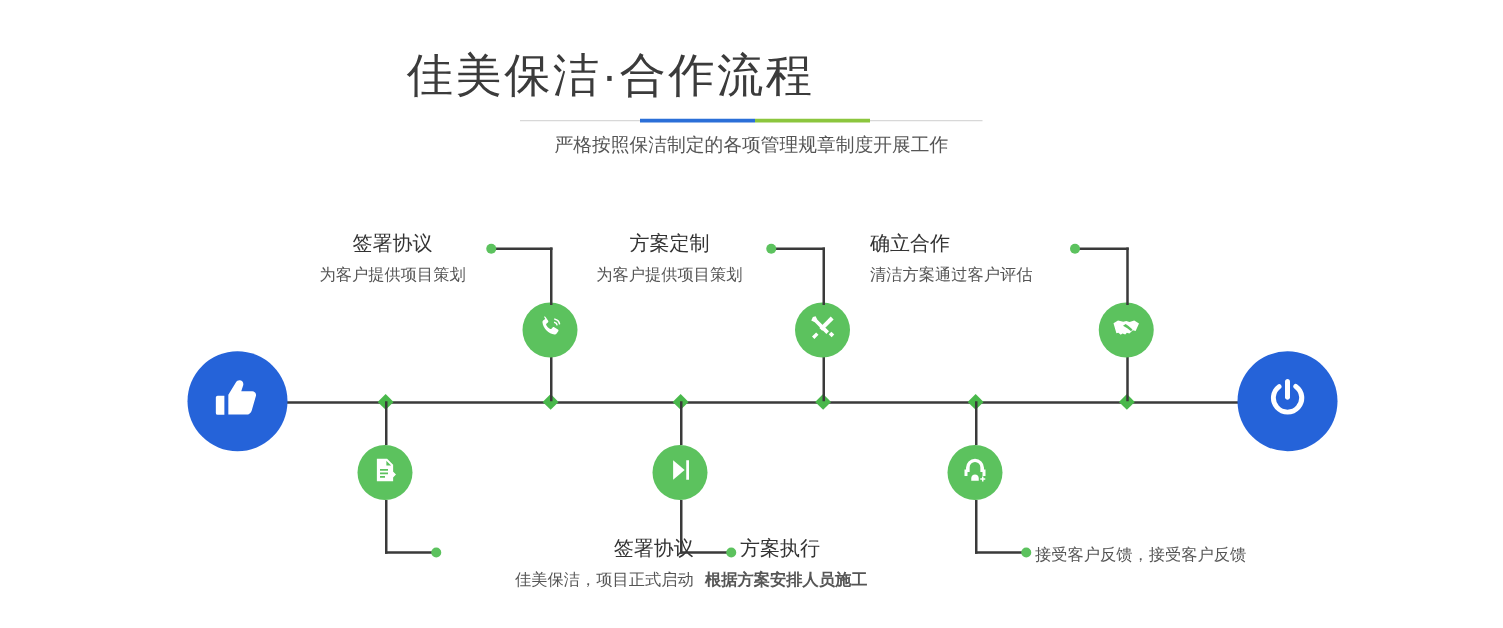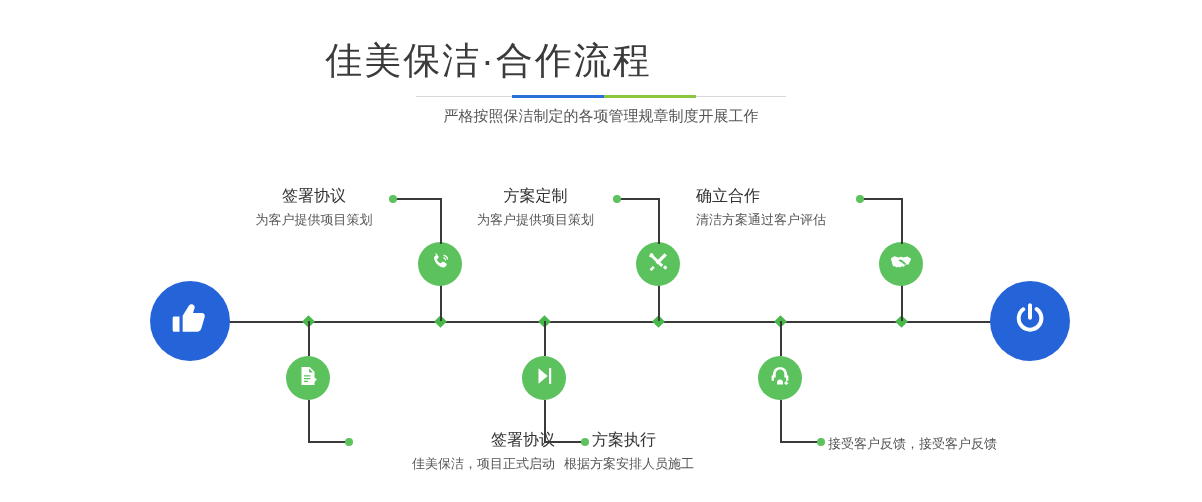--- a/index.html
+++ b/index.html
@@ -171,21 +171,21 @@
         <path d="M6.5 4.2l9.2 7.8-9.2 7.8V4.2z"></path>
         <path d="M17 4.2h2.2v15.6H17V4.2z"></path>
       </svg>
     </span>
   </div>
   <div class="conn" style="left:544px;top:400px;width:2px;height:43px;"></div>
   <div class="conn" style="left:544px;top:441px;width:42px;height:2px;"></div>
   <div style="position:absolute;left:581px;top:438px;width:8px;height:8px;background:#5cc25e;border-radius:50%;"></div>
   <div class="node-label bottom" style="left:592px;top:430px;width:200px;text-align:left;">
     <div class="t">方案执行</div>
-    <div class="d" style="margin-left:-28px;">根据方案安排人员施工</div>
+    <div class="d" style="margin-left:-28px;font-weight:bold;">根据方案安排人员施工</div>
   </div>
 
   <div class="dot" style="left:897px;"></div>
   <div class="conn" style="left:901px;top:285px;width:2px;height:36px;"></div>
   <div class="icon-circle" style="left:879px;top:242px;">
     <span>
       <svg width="24" height="24" viewBox="0 0 24 24">
         <path d="M1.8 8.6l3.6-2.3 4.2 1.1 2.4-.7 2.6.8 3.8-1.1 3.8 2.3-2.7 6.1-2.2-.6-2.8 2.6-2-.6-1.3 1.4-2.2-.9-1.4 1-1.9-1.6-1.6.4L1.8 8.6z"></path>
         <path d="M9.4 10.6l2.1-1.4 2.3 1.6 3.2 2.8-1.2 1.3-2.7-2.2" fill="#5cc25e"></path>
       </svg>

